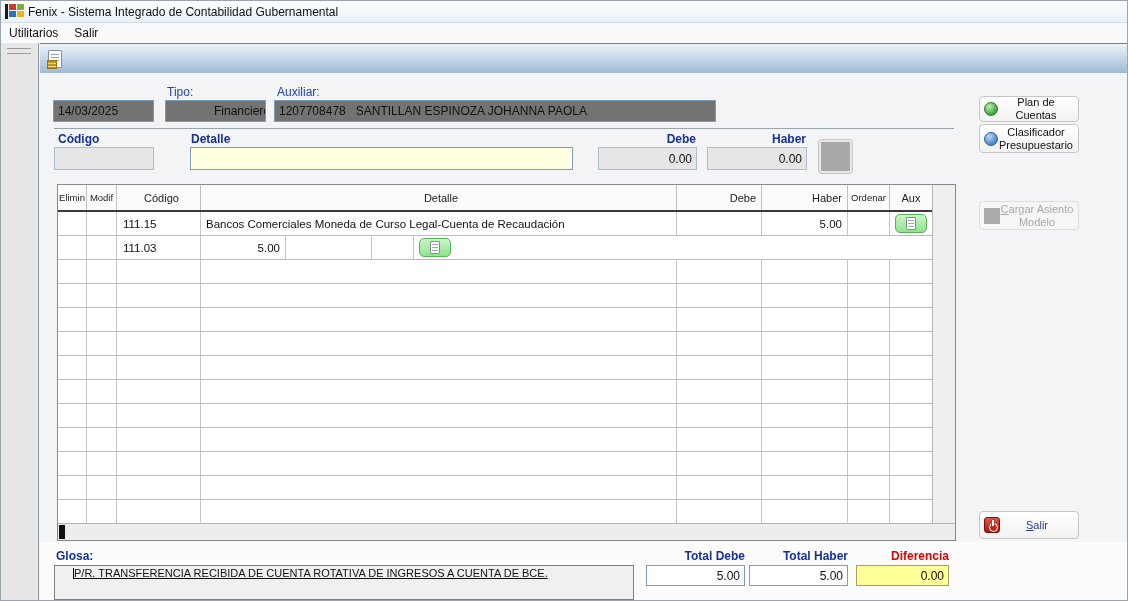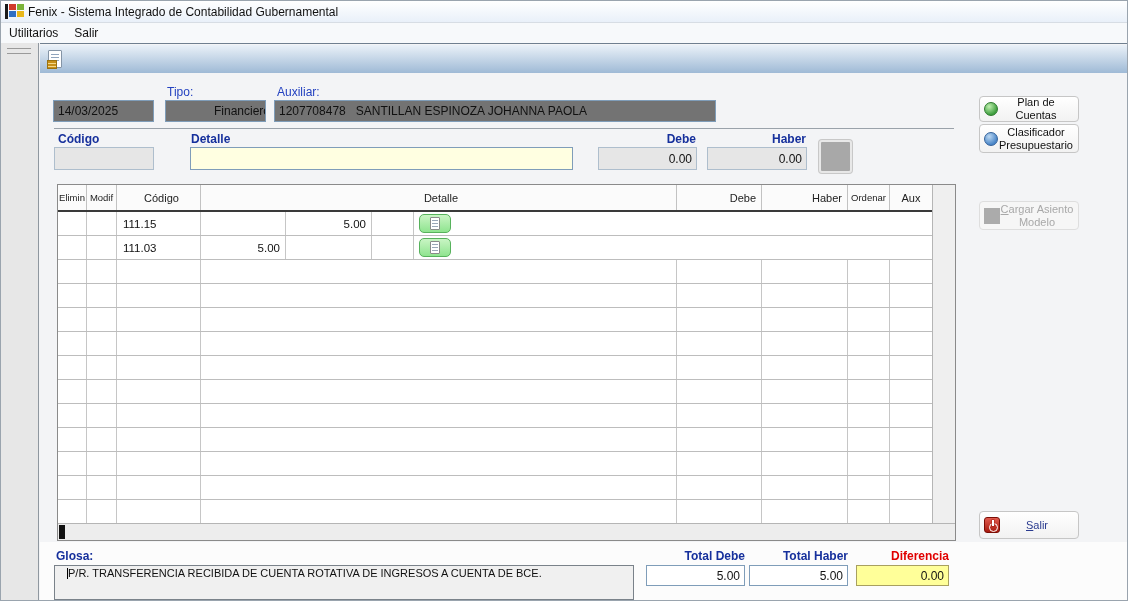--- a/index.html
+++ b/index.html
@@ -91,21 +91,21 @@
   .power-icon{width:16px;height:16px;border-radius:3px;border:1px solid #7a0d05;
     background:linear-gradient(#e05a4e,#a81b0f);position:relative;flex:0 0 auto;}
   .power-icon::before{content:"";position:absolute;left:3.5px;top:5px;width:7px;height:7px;
     border:1.5px solid #fff;border-radius:50%;}
   .power-icon::after{content:"";position:absolute;left:6.8px;top:2px;width:2px;height:6px;background:#fff;
     box-shadow:0 0 0 0.5px #a81b0f;}
   .u{text-decoration:underline;}
   
   .footer-bg{position:absolute;left:39px;top:541px;width:1089px;height:60px;background:#fcfcfc;}
   .glosa-box{position:absolute;left:53px;top:564px;width:580px;height:35px;background:#f0f0f0;
-    border:1px solid #7a828a;font-size:11px;color:#111;padding:1px 12px;overflow:hidden;}
+    border:1px solid #7a828a;font-size:11px;color:#111;padding:1px 18px;overflow:hidden;text-decoration:underline;}
   .caret{display:inline-block;width:1px;height:11px;background:#000;vertical-align:-2px;}
   .dif-label{position:absolute;font-size:12px;font-weight:bold;color:#e00000;}
 </style>
 </head>
 <body>
 
 <div class="titlebar">
   <span class="win-logo">
     <i class="wl-r"></i>
       <i class="wl-g"></i>
@@ -161,20 +161,21 @@
         <div class="hcell c-debe">Debe</div>
         <div class="hcell c-haber">Haber</div>
         <div class="hcell c-ordenar">Ordenar</div>
         <div class="hcell c-aux">Aux</div>
       </div>
     <div>
         <div class="grow">
           <div class="gcell c-elimin"></div>
           <div class="gcell c-modif"></div>
           <div class="gcell c-codigo">111.15</div>
+          <div class="gcell c-detalle">Bancos Comerciales Moneda de Curso Legal-Cuenta de Recaudación</div>
           <div class="gcell c-debe"></div>
           <div class="gcell c-haber">5.00</div>
           <div class="gcell c-ordenar"></div>
           <div class="gcell c-aux">
             <span class="aux-btn">
               <span class="doc-icon"></span>
             </span>
           </div>
         </div>
         <div class="grow">

